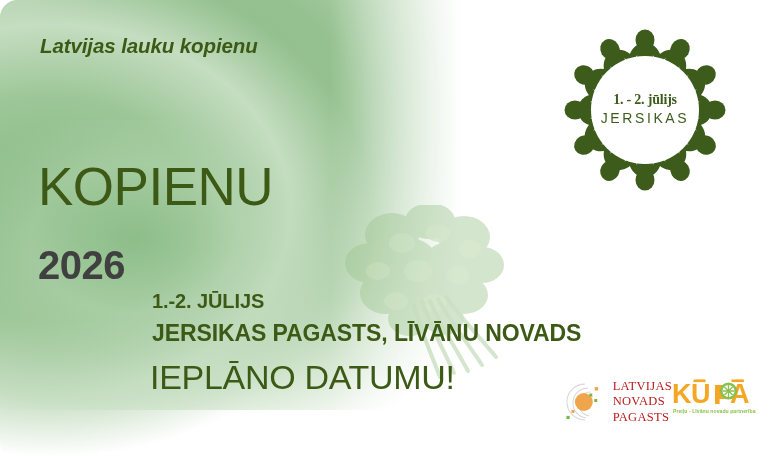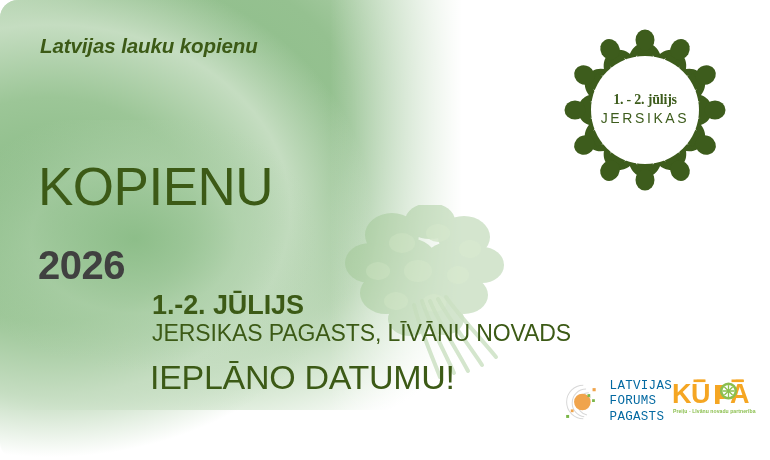--- a/index.html
+++ b/index.html
@@ -93,30 +93,30 @@
     left:38px; top:243px;
     font-size:40px;
     font-weight:bold;
     letter-spacing:-0.5px;
     color:#404040;
   }
 
   .when {
     position:absolute;
     left:152px; top:290px;
-    font-size:27px;
+    font-size:20px;
     font-weight:bold;
     letter-spacing:-0.1px;
     color:#3c5a16;
   }
   .where {
     position:absolute;
     left:152px; top:320px;
     font-size:23px;
-    font-weight:normal;
+    font-weight:bold;
     letter-spacing:-0.1px;
     color:#3c5a16;
   }
   .cta {
     position:absolute;
     left:150px; top:358px;
     font-size:34px;
     font-weight:normal;
     letter-spacing:-0.3px;
     color:#3c5a16;
@@ -156,24 +156,24 @@
   
   .logo-llf {
     position:absolute;
     left:562px; top:376px;
     width:110px; height:52px;
     display:flex;
     align-items:center;
     gap:5px;
   }
   .llf-words {
-    font-family:Liberation Mono, monospace;
+    font-family:Liberation Serif, serif;
     font-size:12.5px;
     line-height:1.22;
-    color:#0369a1;
+    color:#b91c1c;
     letter-spacing:0.3px;
   }
   .llf-words span { display:block; }
 
   .logo-kupa {
     position:absolute;
     left:672px; top:378px;
     width:92px; height:48px;
   }
   .kupa-wordmark {
@@ -331,21 +331,21 @@
       </g>
       <circle cx="22" cy="23" r="9" fill="#f0a44c"></circle>
       <rect x="33" y="8" width="3.4" height="3.4" fill="#f0a44c"></rect>
       <rect x="27.5" y="14.5" width="3" height="3" fill="#7ab648"></rect>
       <rect x="32.5" y="20" width="3" height="3" fill="#7ab648"></rect>
       <rect x="9.5" y="31" width="3" height="3" fill="#f0a44c"></rect>
       <rect x="4.5" y="37" width="3.2" height="3.2" fill="#7ab648"></rect>
     </svg>
     <div class="llf-words">
       <span>LATVIJAS</span>
-      <span>FORUMS</span>
+      <span>NOVADS</span>
       <span>PAGASTS</span>
     </div>
   </div>
 
   <div class="logo-kupa">
     <svg class="kupa-wordmark" width="92" height="30" viewBox="0 0 92 30">
       <g fill="#f5a623" font-family="Liberation Sans, sans-serif" font-weight="bold" font-size="27">
         <text x="0" y="25">K</text>
         <text x="19" y="25">Ū</text>
         <text x="58" y="25">Ā</text>

